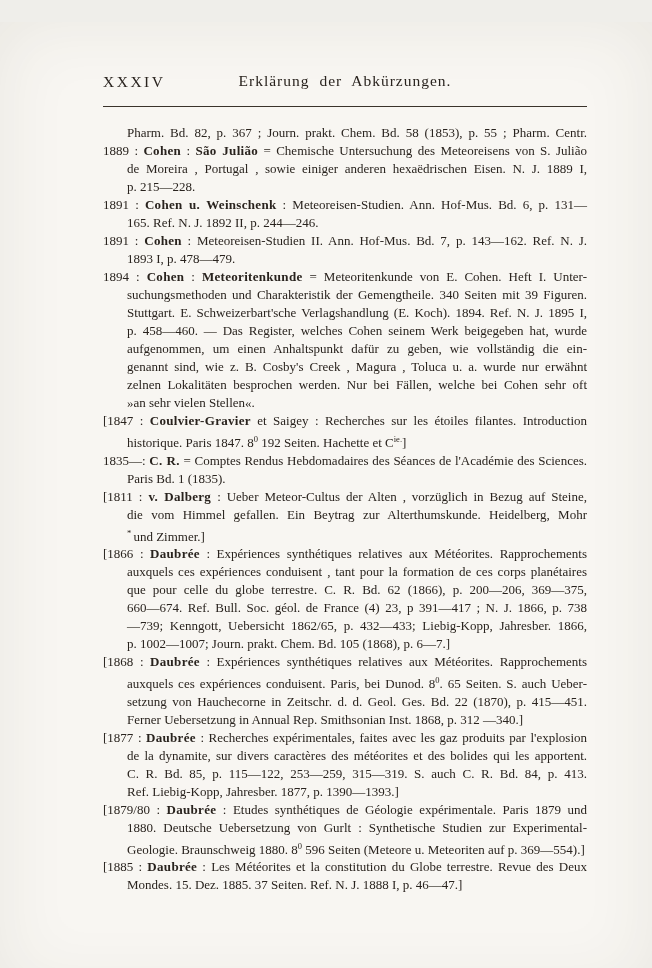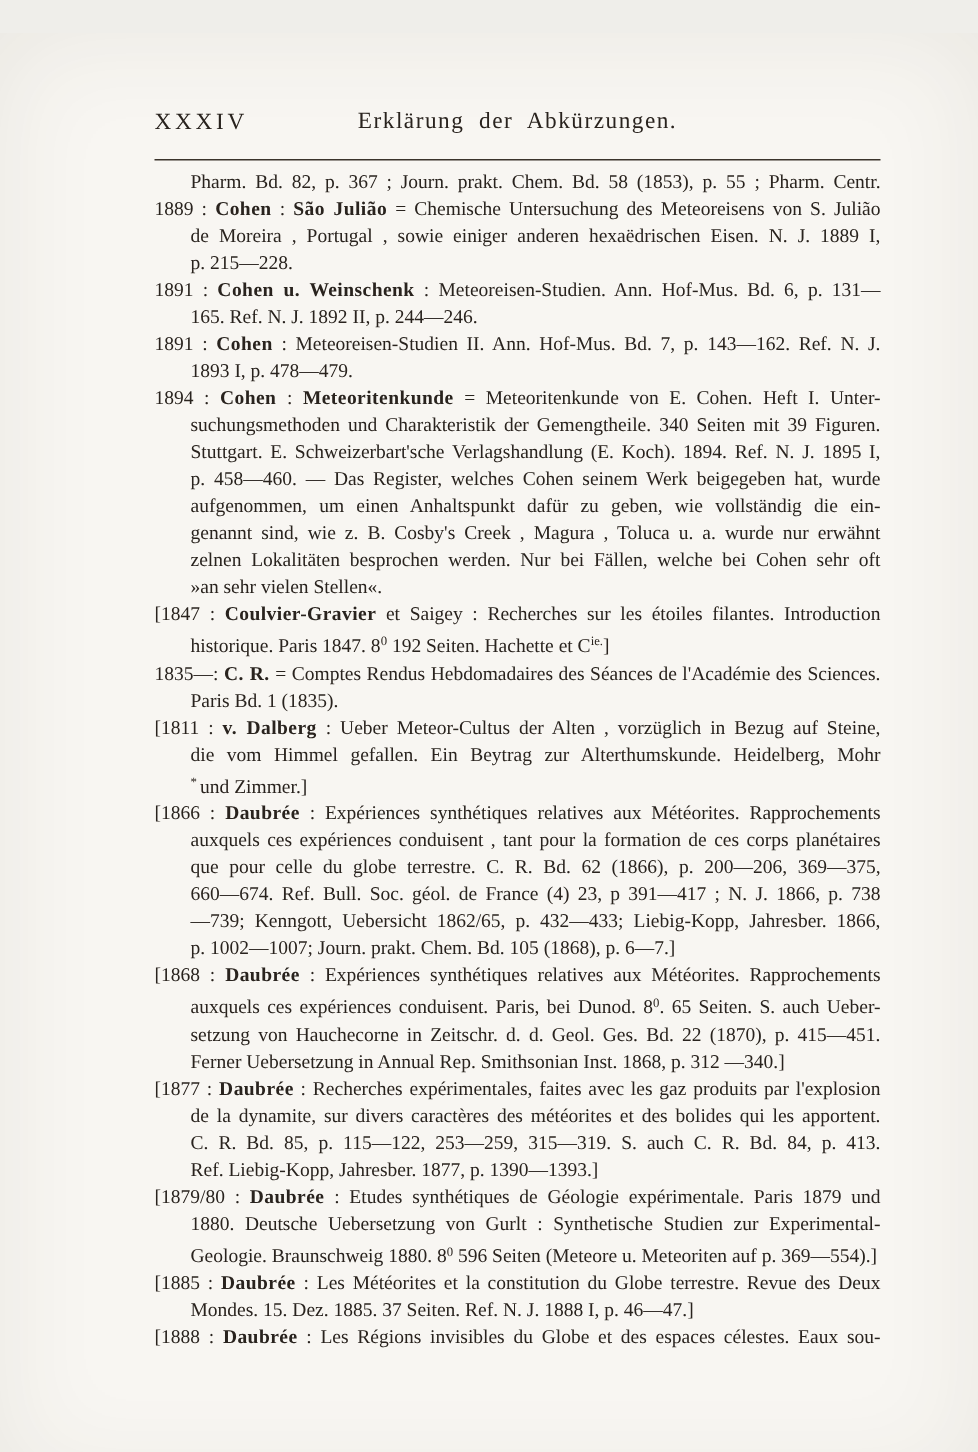--- a/index.html
+++ b/index.html
@@ -27,21 +27,21 @@
   }
   .page-title{
     display:block;text-align:center;
     font-size:15.5px;letter-spacing:1px;word-spacing:5px;
   }
   .rule{
     position:absolute;top:84px;left:103px;width:484px;height:0;
     border-top:1.6px solid #3a332b;
   }
   .body-text{
-    position:absolute;top:90px;left:103px;width:484px;
+    position:absolute;top:102px;left:103px;width:484px;
     font-size:13px;line-height:18px;
   }
   .line{
     text-align:justify;
     text-align-last:justify;
     -moz-text-align-last:justify;
     white-space:nowrap;
   }
   .line.end{text-align-last:left;-moz-text-align-last:left;white-space:normal;}
   .line.cont{margin-left:24px;}
@@ -120,16 +120,15 @@
       <div class="entry">
         <div class="line">[1879/80 : <span class="b">Daubrée</span> : Etudes synthétiques de Géologie expérimentale. Paris 1879 und</div>
         <div class="line cont">1880. Deutsche Uebersetzung von Gurlt : Synthetische Studien zur Experimental-</div>
         <div class="line cont end">Geologie. Braunschweig 1880. 8<span class="sup">0</span> 596 Seiten (Meteore u. Meteoriten auf p. 369—554).]</div>
       </div>
       <div class="entry">
         <div class="line">[1885 : <span class="b">Daubrée</span> : Les Météorites et la constitution du Globe terrestre. Revue des Deux</div>
         <div class="line cont end">Mondes. 15. Dez. 1885. 37 Seiten. Ref. N. J. 1888 I, p. 46—47.]</div>
       </div>
       <div class="entry">
-        <div class="line">[1888 : <span class="b">Daubrée</span> : Les Régions invisibles du Globe et des espaces célestes. Eaux sou-</div>
       </div>
     </div>
 </div>
 
 </body></html>

